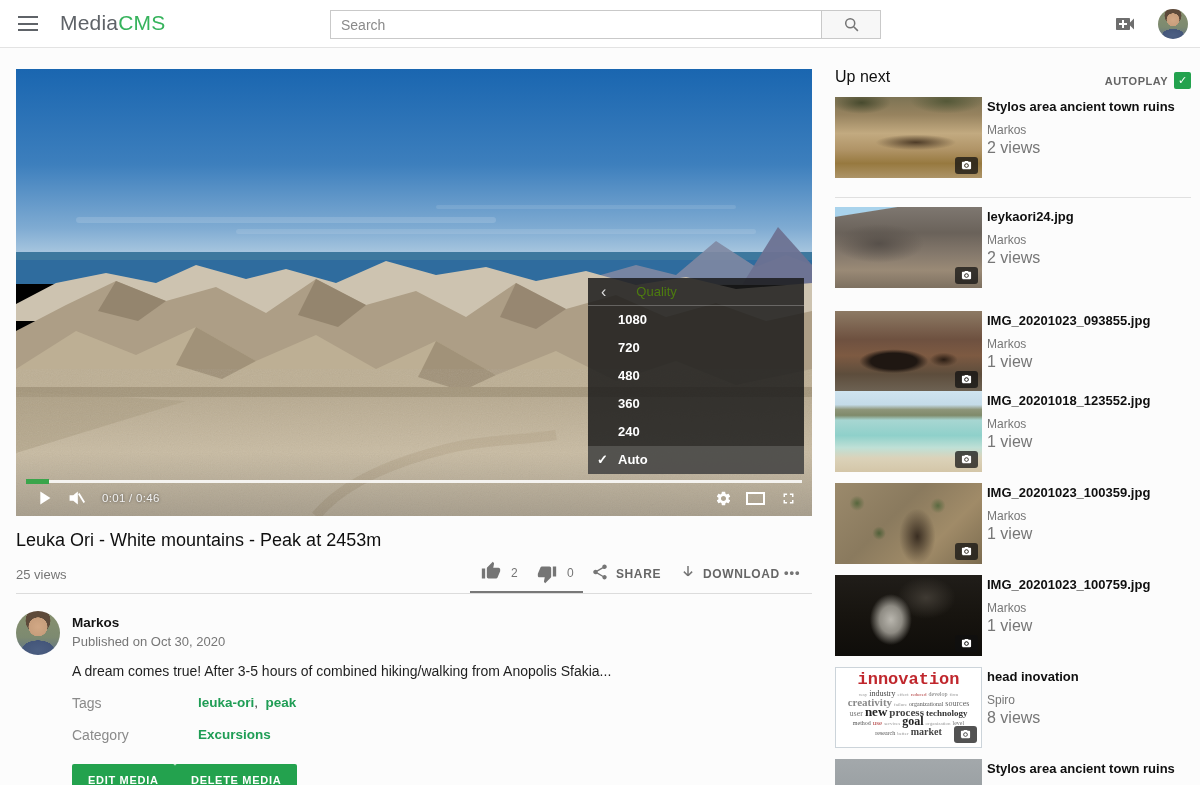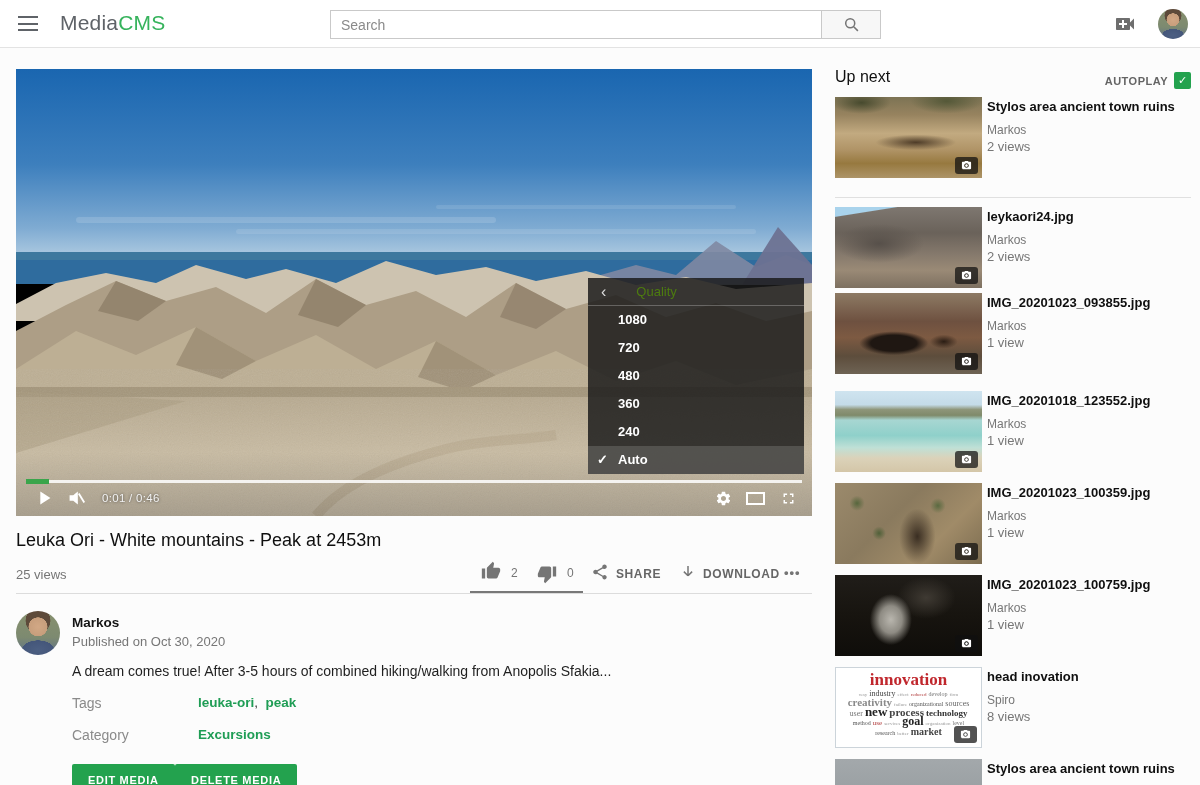--- a/index.html
+++ b/index.html
@@ -91,25 +91,25 @@
   .autoplay-label { font-size:11px; font-weight:bold; color:#646464; letter-spacing:.5px; }
   .autoplay-check { width:17px; height:17px; background:#23a24e; border-radius:2px; color:#fff;
     font-size:11px; display:flex; align-items:center; justify-content:center; cursor:pointer; }
   .side-divider { position:absolute; left:0; top:135px; width:356px; height:1px; background:#e0e0e0; }
 
   .upnext-item { position:absolute; left:0; width:356px; height:92px; cursor:pointer; }
   .thumb { position:absolute; left:0; top:0; width:147px; height:81px; background:#888; overflow:hidden; }
   .item-title { position:absolute; left:152px; top:2px; width:202px; font-size:13px;
     font-weight:bold; color:#0f0f0f; line-height:16px; }
   .item-author { position:absolute; left:152px; top:26px; font-size:12px; color:#767676; }
-  .item-views { position:absolute; left:152px; top:42px; font-size:13px; color:#767676; }
+  .item-views { position:absolute; left:152px; top:42px; font-size:16px; color:#767676; }
   .cam-badge { position:absolute; right:4px; bottom:4px; width:23px; height:17px;
     background:rgba(15,15,15,.72); border-radius:3px; display:flex; align-items:center; justify-content:center; }
 
-  .pos-0{top:35px} .pos-1{top:145px} .pos-2{top:231px} .pos-3{top:329px}
+  .pos-0{top:35px} .pos-1{top:145px} .pos-2{top:249px} .pos-3{top:329px}
   .pos-4{top:421px} .pos-5{top:513px} .pos-6{top:605px} .pos-7{top:697px}
 
   .thumb-ruins { background:
     radial-gradient(ellipse 42px 16px at 18% 7%, #474a2e 0%, rgba(0,0,0,0) 70%),
     radial-gradient(ellipse 52px 18px at 76% 5%, #545838 0%, rgba(0,0,0,0) 70%),
     radial-gradient(ellipse 62px 12px at 55% 56%, #4e3c28 0%, rgba(0,0,0,0) 65%),
     linear-gradient(180deg,#7c7354 0%, #97835f 22%, #c2aa80 45%, #b09467 65%, #97793f 82%, #ad9468 100%); }
   .thumb-mountain { background:
     linear-gradient(171deg, #a9d3ec 0%, #a9d3ec 9%, rgba(0,0,0,0) 10%),
     radial-gradient(ellipse 60px 26px at 30% 45%, #57504a 0%, rgba(0,0,0,0) 75%),
@@ -129,21 +129,21 @@
     linear-gradient(135deg,#9b8a6c 0%, #8a7a5e 40%, #a08b68 70%, #7c6c50 100%); }
   .thumb-darkcave { background:
     radial-gradient(ellipse 28px 34px at 38% 55%, #b9b6ae 0%, #8e8b83 40%, rgba(0,0,0,0) 75%),
     radial-gradient(ellipse 42px 30px at 62% 28%, #3f3a33 0%, rgba(0,0,0,0) 70%),
     linear-gradient(180deg,#201d19 0%, #17140f 50%, #0f0d0a 100%); }
   .thumb-wordcloud { background:#fff; border:1px solid #ccd4da; }
   .thumb-cloudy { background:
     linear-gradient(180deg,#a3a8ab 0%, #9aa0a3 40%, #b7bcbe 75%, #c5c9ca 100%); }
 
   .wordcloud { position:absolute; inset:0; padding:3px 5px; text-align:center; overflow:hidden; }
-  .wc-big { font-family:Liberation Serif, serif; font-weight:bold; color:#c0272d;
+  .wc-big { font-family:Liberation Mono, monospace; font-weight:bold; color:#c0272d;
     font-size:17px; line-height:17px; }
   .wc-words { line-height:6px; }
   .wc-words span { display:inline-block; margin:0 1px; font-family:"Liberation Serif", serif; }
 </style>
 </head>
 <body>
 
 <div id="stage">
 
   <div class="header">

